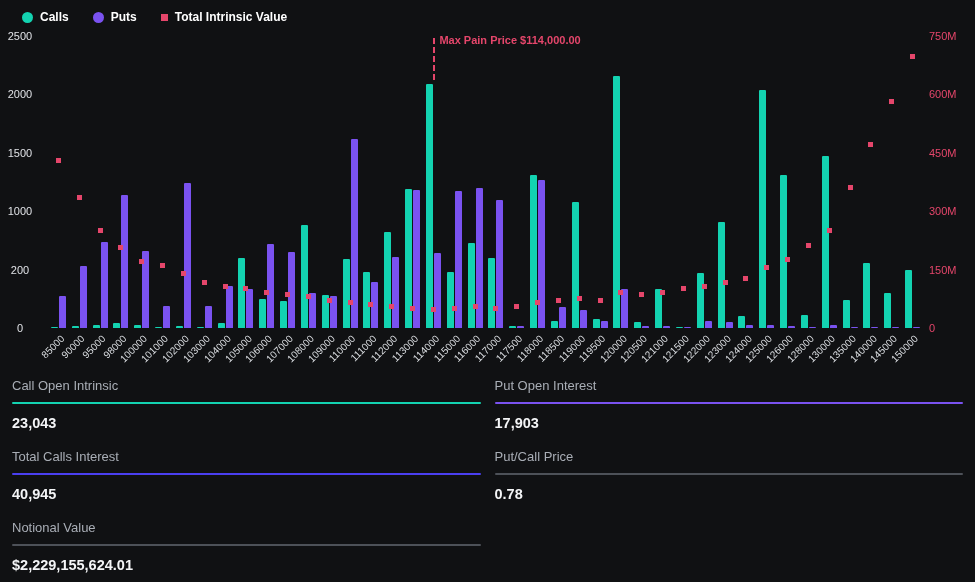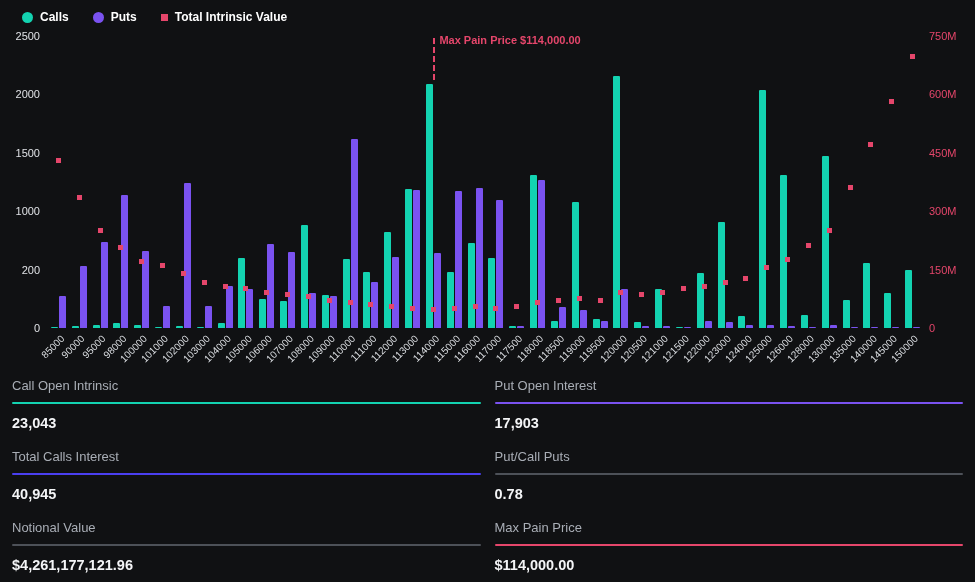--- a/index.html
+++ b/index.html
@@ -15,21 +15,21 @@
 
   
   .chart { position:relative; height:336px; }
   .plot { position:absolute; left:48px; top:8px; width:875px; height:292px; }
   .bar-group { position:absolute; bottom:0; height:100%; }
   .bar { position:absolute; bottom:0; width:7px; border-radius:1px 1px 0 0; }
   .bar.calls { background:#13d3b1; }
   .bar.puts  { background:#7a52f0; }
   .tiv-dot { position:absolute; width:5px; height:5px; background:#e5466b; z-index:3; }
   .y-tick { position:absolute; font-size:11px; line-height:12px; }
-  .y-tick.left  { left:0; width:40px; text-align:right; color:#dfe1e5; }
+  .y-tick.left  { left:0; width:40px; text-align:center; color:#dfe1e5; }
   .y-tick.right { left:929px; width:42px; text-align:left; color:#e5466b; }
   .x-label { position:absolute; top:305px; font-size:10px; color:#dcdfe3; white-space:nowrap;
              transform-origin:100% 0; transform:rotate(-45deg); }
   .maxpain-line { position:absolute; top:10px; height:42px; width:0; border-left:2px dashed #e5466b; z-index:4; }
   .maxpain-label { position:absolute; top:6px; font-size:11px; font-weight:700; color:#e5466b; white-space:nowrap; z-index:4; }
 
   
   .stats { padding:14px 12px 0 12px; display:grid; grid-template-columns:1fr 1fr; column-gap:14px; row-gap:14px; }
   .stat-label { font-size:13px; color:#a9aeb6; padding-bottom:9px; }
   .stat-line { height:2px; background:#4d5158; margin-bottom:11px; border-radius:1px; }
@@ -336,29 +336,24 @@
       <div class="stat-label">Put Open Interest</div>
       <div class="stat-line" style="background: rgb(122, 82, 240);"></div>
       <div class="stat-value">17,903</div>
     </div>
     <div class="stat">
       <div class="stat-label">Total Calls Interest</div>
       <div class="stat-line" style="background: rgb(74, 63, 240);"></div>
       <div class="stat-value">40,945</div>
     </div>
     <div class="stat">
-      <div class="stat-label">Put/Call Puts</div>
+      <div class="stat-label">Put/Call Price</div>
       <div class="stat-line" style="background: rgb(77, 81, 88);"></div>
       <div class="stat-value">0.78</div>
     </div>
     <div class="stat">
       <div class="stat-label">Notional Value</div>
       <div class="stat-line" style="background: rgb(77, 81, 88);"></div>
-      <div class="stat-value">$4,261,177,121.96</div>
-    </div>
-    <div class="stat">
-      <div class="stat-label">Max Pain Price</div>
-      <div class="stat-line" style="background: rgb(229, 70, 107);"></div>
-      <div class="stat-value">$114,000.00</div>
+      <div class="stat-value">$2,229,155,624.01</div>
     </div>
   </div>
 
 </div>
 
 </body></html>

